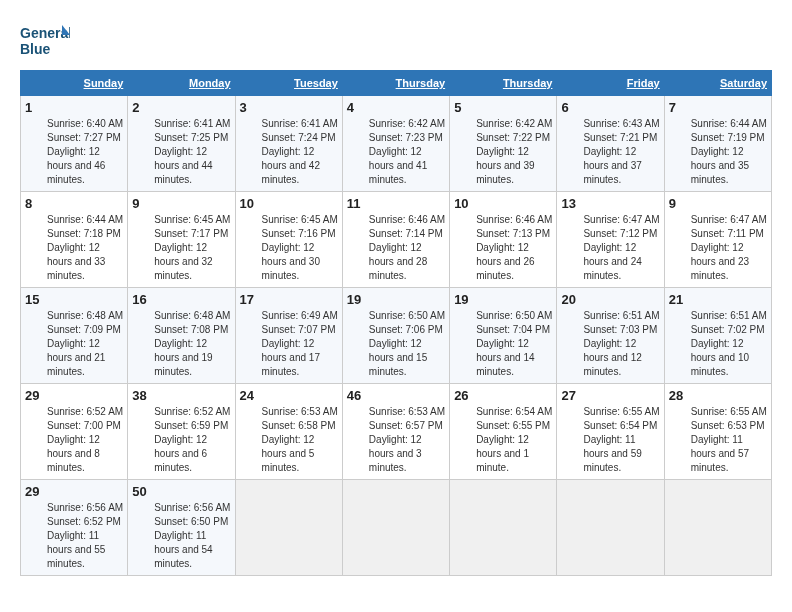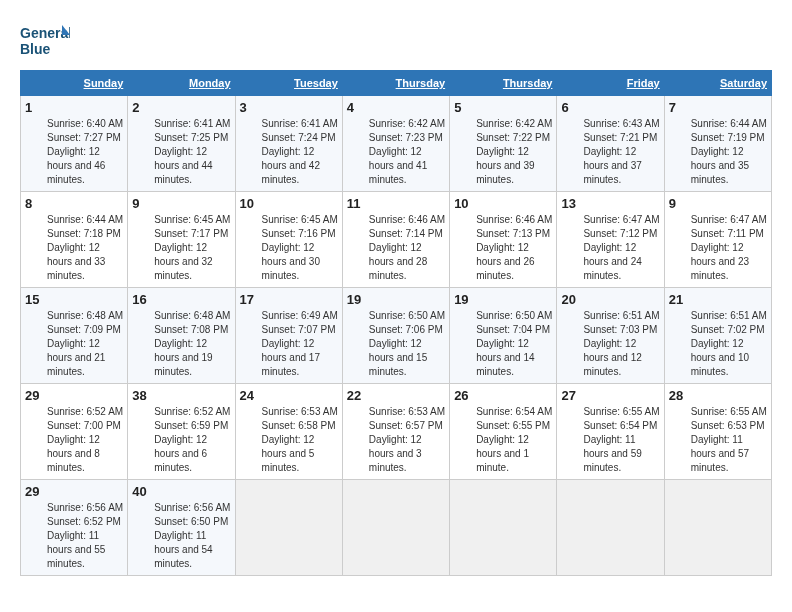--- a/index.html
+++ b/index.html
@@ -216,21 +216,21 @@
         </td>
         <td>
           <span class="day-number">38</span>
           <div class="day-info">Sunrise: 6:52 AM<br>Sunset: 6:59 PM<br>Daylight: 12 hours and 6 minutes.</div>
         </td>
         <td>
           <span class="day-number">24</span>
           <div class="day-info">Sunrise: 6:53 AM<br>Sunset: 6:58 PM<br>Daylight: 12 hours and 5 minutes.</div>
         </td>
         <td>
-          <span class="day-number">22</span>
+          <span class="day-number">46</span>
           <div class="day-info">Sunrise: 6:53 AM<br>Sunset: 6:57 PM<br>Daylight: 12 hours and 3 minutes.</div>
         </td>
         <td>
           <span class="day-number">26</span>
           <div class="day-info">Sunrise: 6:54 AM<br>Sunset: 6:55 PM<br>Daylight: 12 hours and 1 minute.</div>
         </td>
         <td>
           <span class="day-number">27</span>
           <div class="day-info">Sunrise: 6:55 AM<br>Sunset: 6:54 PM<br>Daylight: 11 hours and 59 minutes.</div>
         </td>
@@ -238,21 +238,21 @@
           <span class="day-number">28</span>
           <div class="day-info">Sunrise: 6:55 AM<br>Sunset: 6:53 PM<br>Daylight: 11 hours and 57 minutes.</div>
         </td>
       </tr>
       <tr>
         <td>
           <span class="day-number">29</span>
           <div class="day-info">Sunrise: 6:56 AM<br>Sunset: 6:52 PM<br>Daylight: 11 hours and 55 minutes.</div>
         </td>
         <td>
-          <span class="day-number">40</span>
+          <span class="day-number">50</span>
           <div class="day-info">Sunrise: 6:56 AM<br>Sunset: 6:50 PM<br>Daylight: 11 hours and 54 minutes.</div>
         </td>
         <td class="empty-cell"></td>
         <td class="empty-cell"></td>
         <td class="empty-cell"></td>
         <td class="empty-cell"></td>
         <td class="empty-cell"></td>
       </tr>
     </tbody>
 </table>

